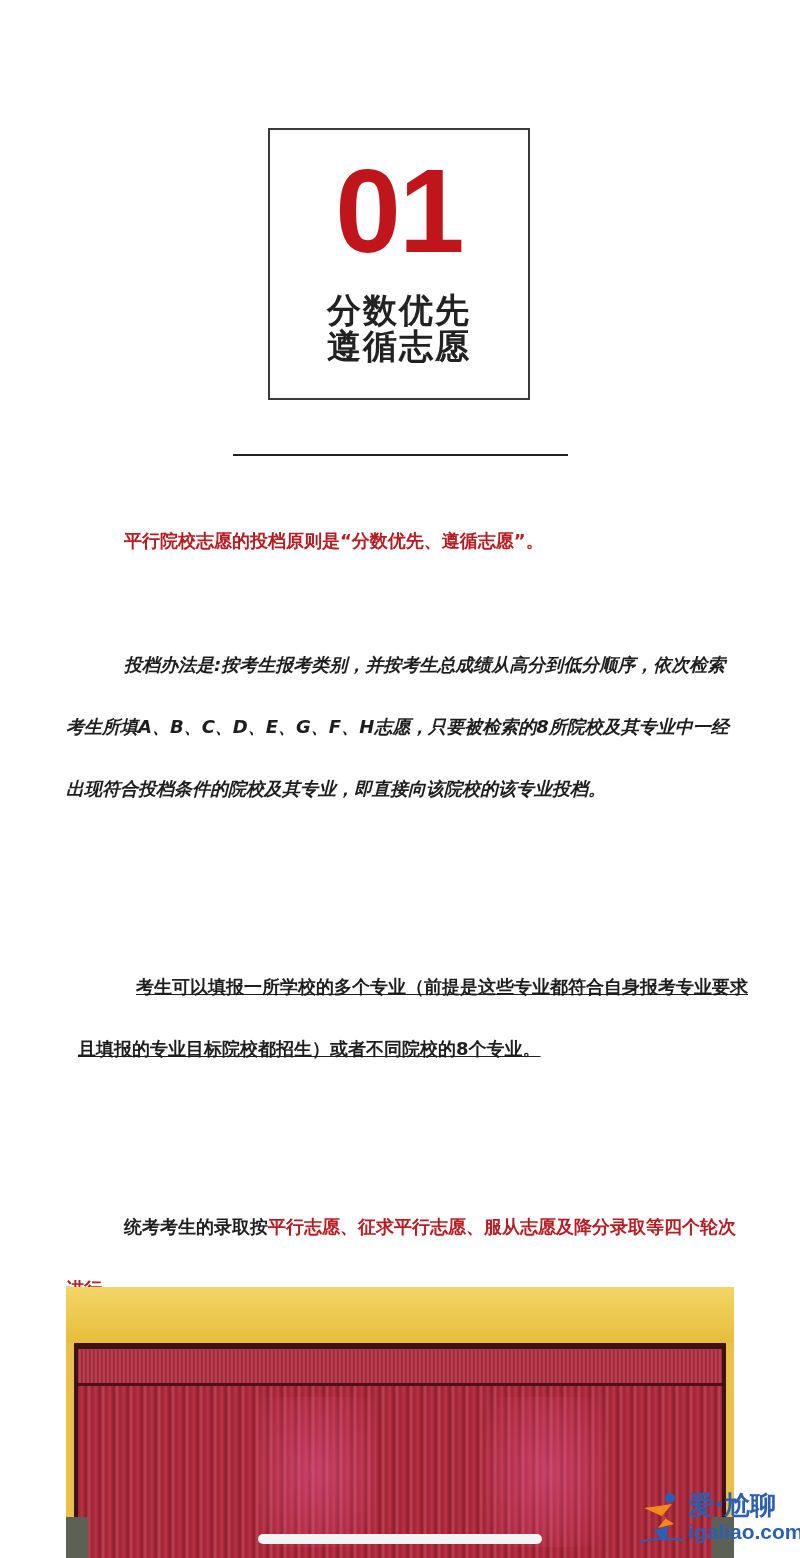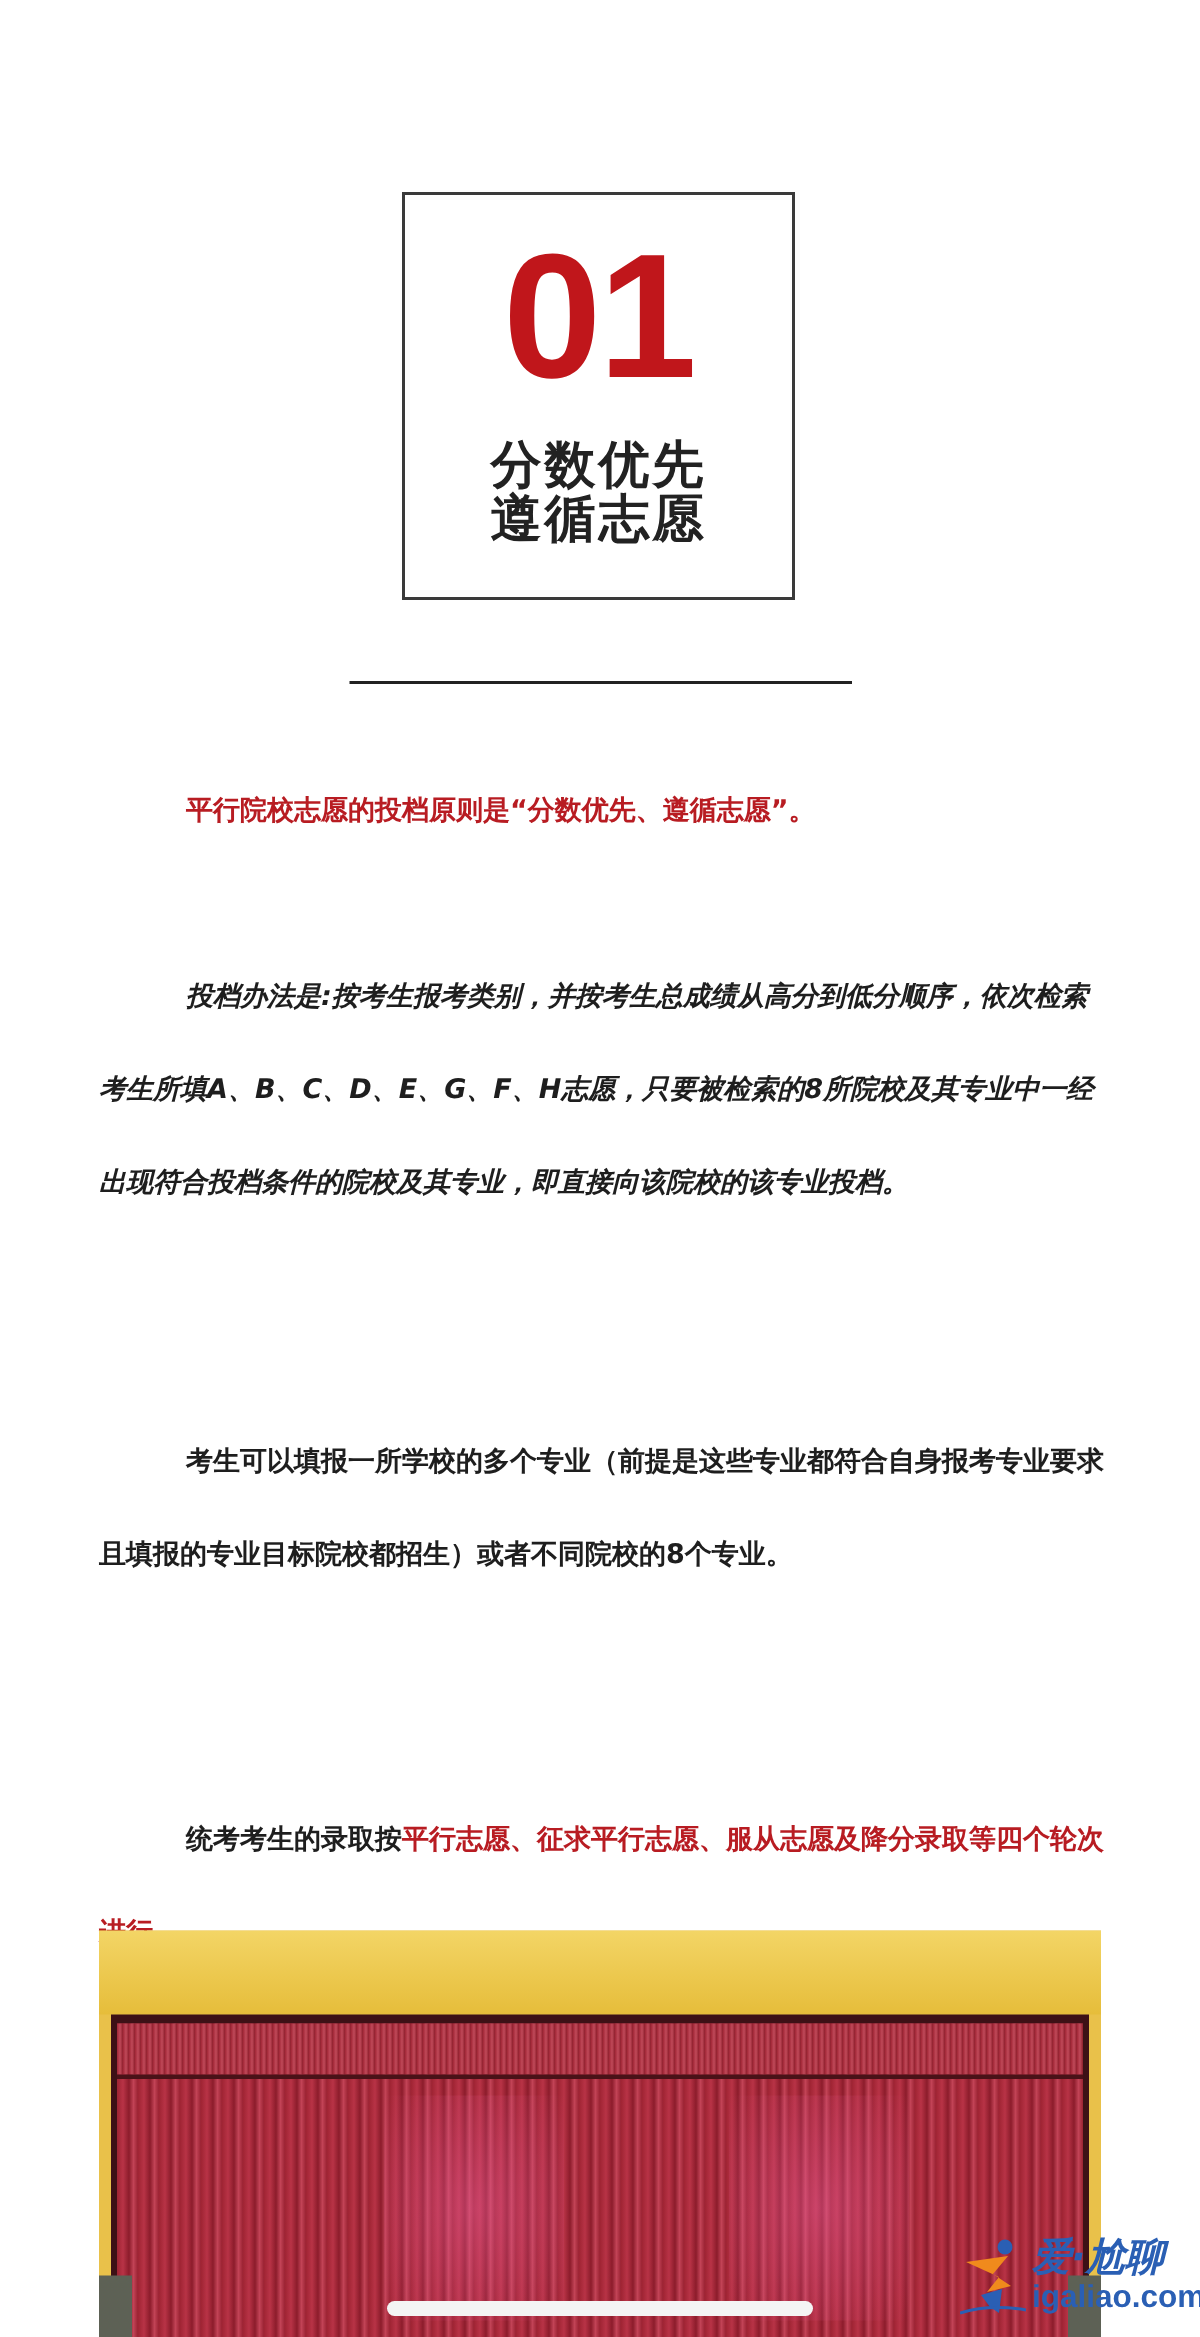--- a/index.html
+++ b/index.html
@@ -21,21 +21,21 @@
     .curtain-frame { position: absolute; left: 8px; top: 56px; right: 8px; bottom: 0; background: #3d1116; }
     .curtain { position: absolute; left: 12px; top: 62px; right: 12px; bottom: 0;
       background: repeating-linear-gradient(90deg, #9f2433 0px, #b83346 4px, #8c1c2b 8px, #c24356 11px, #9a2232 14px); }
     .curtain-top { position: absolute; left: 12px; top: 62px; right: 12px; height: 34px; background: repeating-linear-gradient(90deg, #a12636 0px, #c04a5a 2px, #8e1e2c 4px); border-bottom: 3px solid #4a1218; }
     .glow { position: absolute; top: 110px; width: 120px; height: 150px; background: radial-gradient(ellipse, rgba(230,90,150,0.45), rgba(230,90,150,0)); }
     .post-l { position: absolute; left: 0; top: 230px; width: 22px; height: 41px; background: #5d6155; }
     .post-r { position: absolute; right: 0; top: 230px; width: 22px; height: 41px; background: #5d6155; }
     .home-bar { position: absolute; left: 258px; top: 1534px; width: 284px; height: 10px; border-radius: 5px; background: #f4f4f4; }
     .watermark { position: absolute; left: 640px; top: 1490px; width: 160px; height: 60px; }
     .wm-icon { position: absolute; left: 0; top: 0; width: 44px; height: 56px; }
-    .wm-brand { position: absolute; left: 48px; top: 0; font-weight: bold; font-size: 26px; color: #2a5fb4; line-height: 30px; font-style: italic; }
+    .wm-brand { position: absolute; left: 48px; top: 0; font-weight: bold; font-size: 26px; color: #2a5fb4; line-height: 30px; }
     .wm-url { position: absolute; left: 48px; top: 30px; font-family: "Liberation Sans", sans-serif; font-weight: bold; font-size: 21px; color: #2a5fb4; line-height: 24px; }
   </style>
 </head>
 <body>
 
 <div class="badge-box">
   <div class="badge-num">01</div>
   <div class="badge-line badge-line1">分数优先</div>
   <div class="badge-line badge-line2">遵循志愿</div>
 </div>
@@ -43,21 +43,21 @@
 <div class="divider"></div>
 
 <p class="para p1 red" style="margin:0;">
   <span>平行院校志愿的投档原则是“分数优先、遵循志愿”。</span>
 </p>
 
 <p class="para p2" style="margin:0;">
   <span>投档办法是:按考生报考类别，并按考生总成绩从高分到低分顺序，依次检索考生所填A、B、C、D、E、G、F、H志愿，只要被检索的8所院校及其专业中一经出现符合投档条件的院校及其专业，即直接向该院校的该专业投档。</span>
 </p>
 
-<p class="para p3" style="margin:0;">
+<p class="para p3" style="margin:12px;text-decoration:underline;">
   <span>考生可以填报一所学校的多个专业（前提是这些专业都符合自身报考专业要求且填报的专业目标院校都招生）或者不同院校的8个专业。</span>
 </p>
 
 <p class="para p4" style="margin:0;">
   <span>统考考生的录取按</span><span class="red">平行志愿、征求平行志愿、服从志愿及降分录取等四个轮次进行。</span>
 </p>
 
 <div class="photo">
   <div class="valance"></div>
   <div class="curtain-frame"></div>

